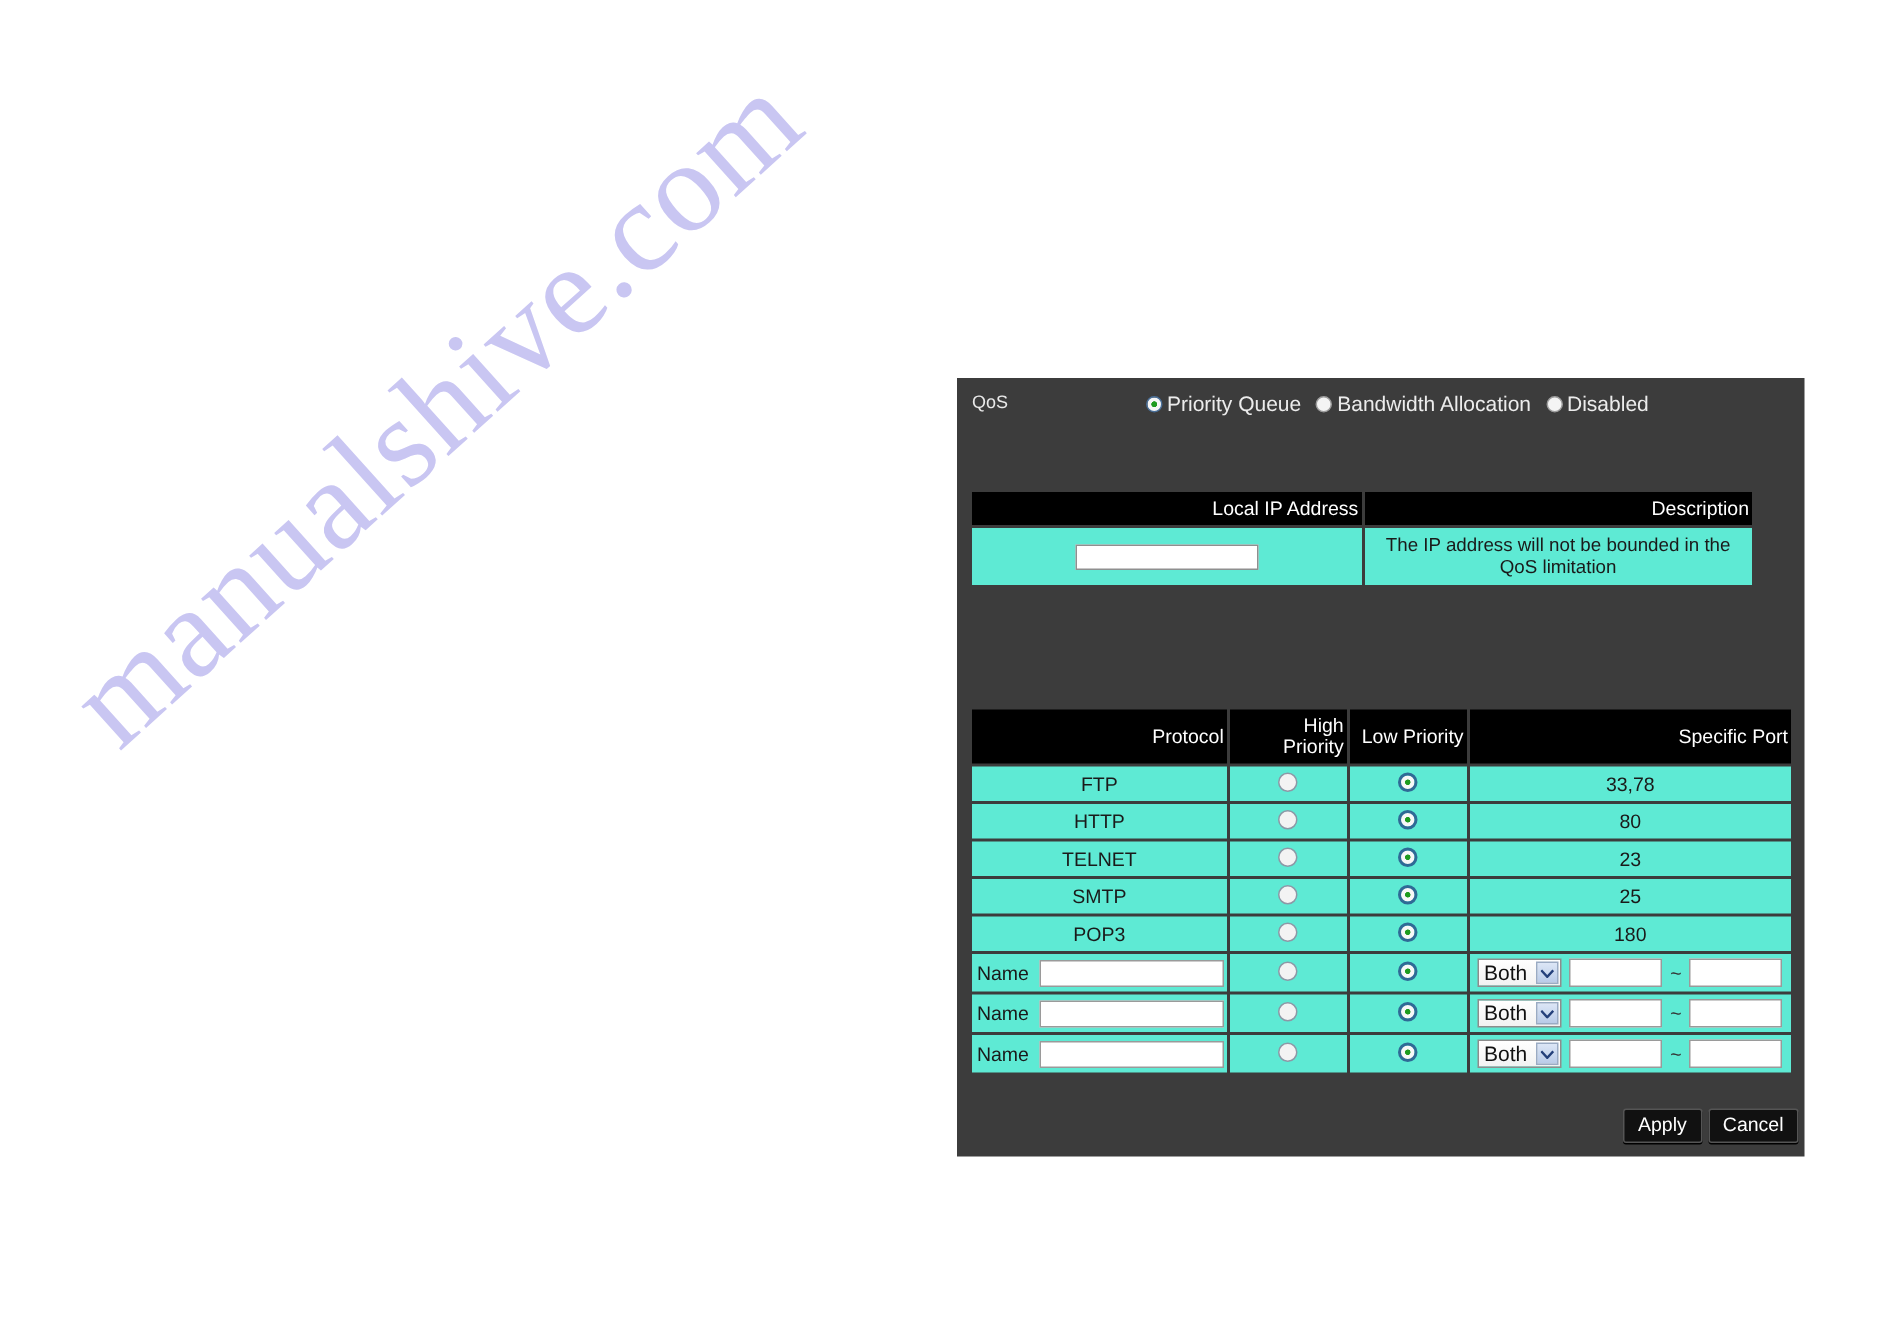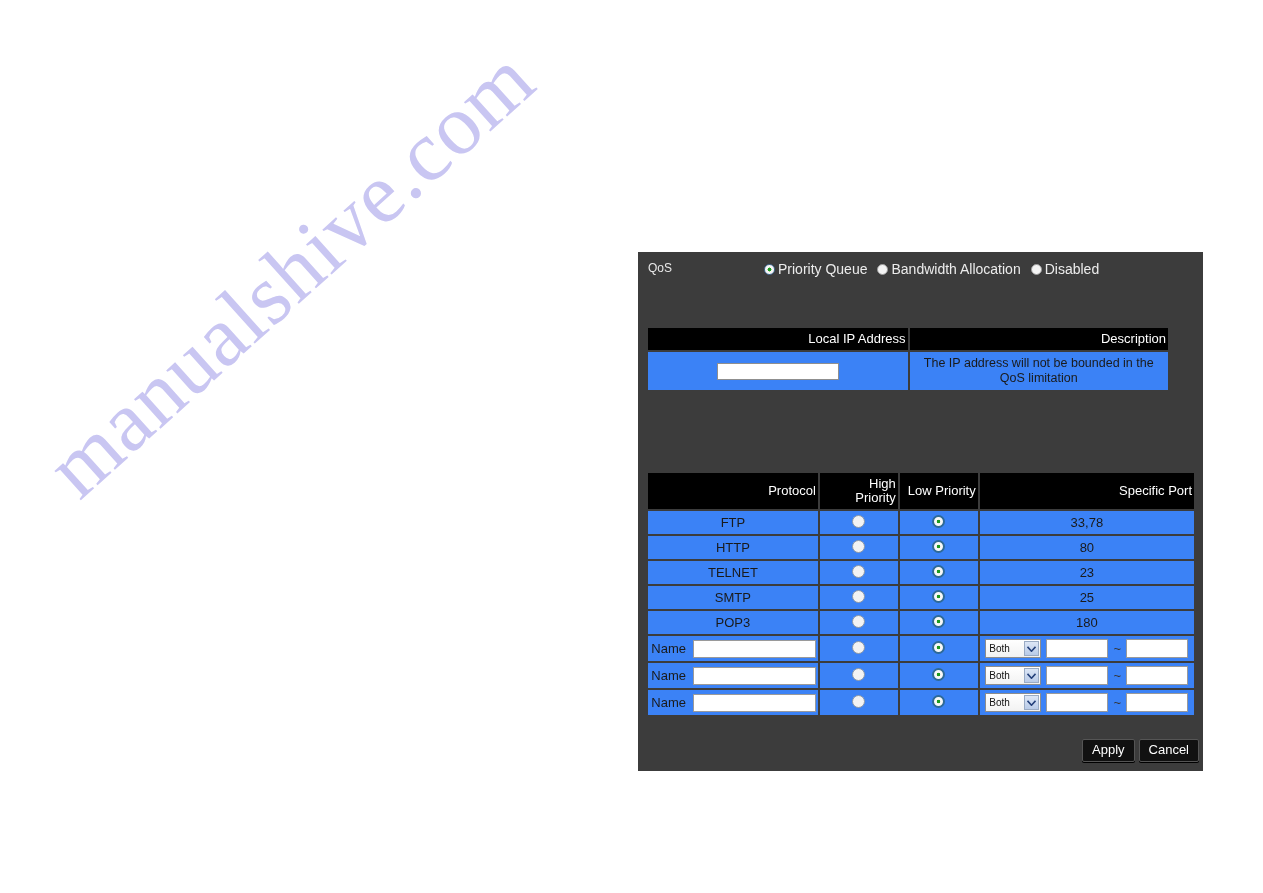--- a/index.html
+++ b/index.html
@@ -130,21 +130,21 @@
   }
   table.grid th {
     background: #000000;
     color: #ffffff;
     font-weight: normal;
     text-align: right;
     padding: 4px 2px;
     line-height: 14px;
   }
   table.grid td {
-    background: #3b82f6;
+    background: #5eead4;
     color: #1a1a1a;
     text-align: center;
     padding: 4px 2px;
     line-height: 15px;
   }
 
   
   #tbl-unlimited {
     left: 8px;
     top: 74px;
@@ -208,21 +208,21 @@
     gap: 5px;
   }
   .sel-both {
     width: 56px;
     height: 19px;
     background: linear-gradient(#ffffff, #f2f2f2);
     border: 1px solid #8d8d8d;
     box-sizing: border-box;
     display: flex;
     align-items: center;
-    font-size: 10px;
+    font-size: 14px;
     color: #111;
     padding-left: 3px;
     position: relative;
   }
   .sel-arrow {
     position: absolute;
     right: 1px;
     top: 1px;
     width: 15px;
     height: 15px;

